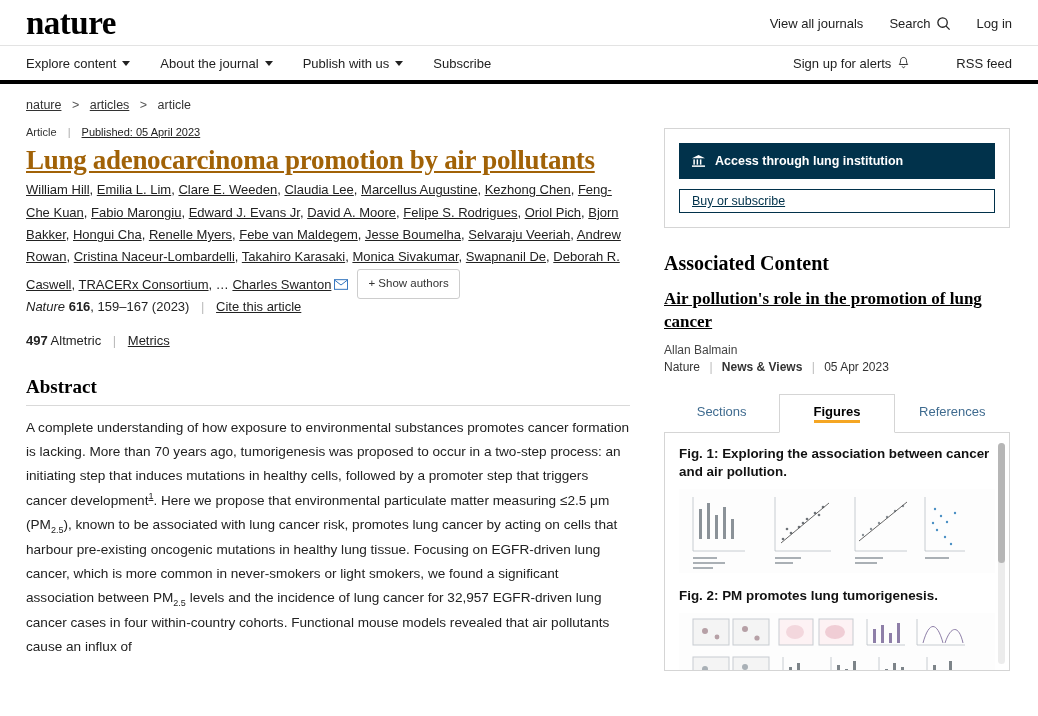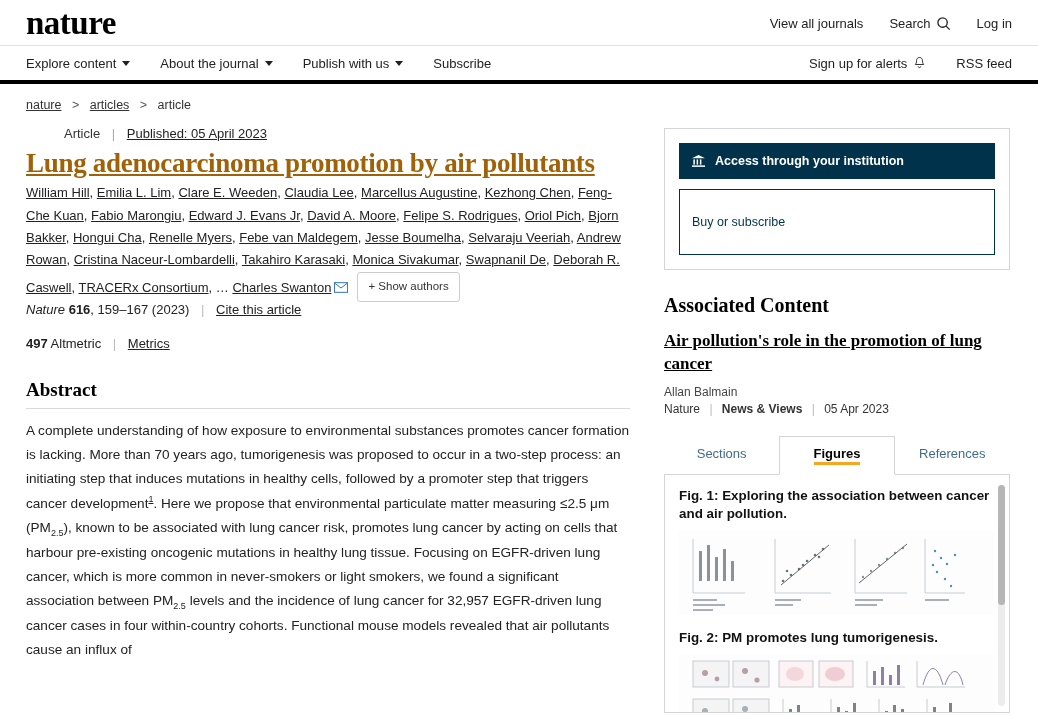--- a/index.html
+++ b/index.html
@@ -30,21 +30,21 @@
   .search-wrap { display: flex; align-items: center; gap: 5px; }
 
   .navbar {
     display: flex; align-items: center; justify-content: space-between;
     padding: 0 26px;
     height: 38px;
     border-bottom: 4px solid #000;
     font-size: 13px;
   }
   .nav-left { display: flex; align-items: center; gap: 30px; }
-  .nav-right { display: flex; align-items: center; gap: 30px; }
+  .nav-right { display: flex; align-items: center; gap: 46px; }
   .nav-item { display: flex; align-items: center; gap: 6px; cursor: pointer; color: #222; text-decoration: none; }
   .caret {
     width: 0; height: 0;
     border-left: 4px solid transparent;
     border-right: 4px solid transparent;
     border-top: 5px solid #222;
     display: inline-block;
   }
 
   
@@ -60,21 +60,21 @@
   .content {
     display: flex;
     padding: 0 26px;
     gap: 34px;
     margin-top: 14px;
   }
   .col-main { width: 604px; }
   .col-side { width: 346px; }
 
   
-  .art-meta { font-size: 13px; color: #333; margin-bottom: 6px; margin-left: 38px; }
+  .art-meta { font-size: 11px; color: #333; margin-bottom: 6px; }
   .art-meta .divider { color: #aaa; margin: 0 8px; }
   h1.title {
     font-family: "Liberation Serif", serif;
     font-size: 27px; font-weight: 700;
     letter-spacing: -0.3px;
     margin: 2px 0 3px 0;
     line-height: 1.2;
     color: #a16207;
     text-decoration: underline;
   }
@@ -135,24 +135,25 @@
     font-size: 12.5px;
     padding: 11px 12px;
     display: flex; align-items: center; gap: 9px;
     font-weight: 600;
     cursor: pointer;
   }
   .btn-subscribe {
     border: 1px solid #01324b;
     color: #01324b;
     font-size: 12.5px;
-    padding: 25px 12px;
+    padding: 4px 12px;
     margin-top: 10px;
     background: #fff;
     cursor: pointer;
+    text-decoration: underline;
   }
 
   h2.assoc-head {
     font-family: "Liberation Serif", serif;
     font-size: 20px; font-weight: 700;
     margin: 24px 0 12px 0;
     color: #000;
   }
   .assoc-title {
     font-family: "Liberation Serif", serif;
@@ -322,21 +323,21 @@
 
     <div class="access-box">
       <div class="btn-institution">
         <svg width="15" height="14" viewBox="0 0 16 15">
           <path d="M8 1 L15 4.5 H1 Z" fill="#fff"></path>
           <rect x="2.5" y="5.8" width="1.6" height="5.6" fill="#fff"></rect>
           <rect x="6" y="5.8" width="1.6" height="5.6" fill="#fff"></rect>
           <rect x="9.5" y="5.8" width="1.6" height="5.6" fill="#fff"></rect>
           <rect x="1" y="12.2" width="14" height="1.6" fill="#fff"></rect>
         </svg>
-        <span>Access through your institution</span>
+        <span>Access through lung institution</span>
       </div>
       <div class="btn-subscribe">Buy or subscribe</div>
     </div>
 
     <h2 class="assoc-head">Associated Content</h2>
     <div class="assoc-title">
       <a href="#">Air pollution's role in the promotion of lung cancer</a>
     </div>
     <div class="assoc-author">Allan Balmain</div>
     <div class="assoc-src">

